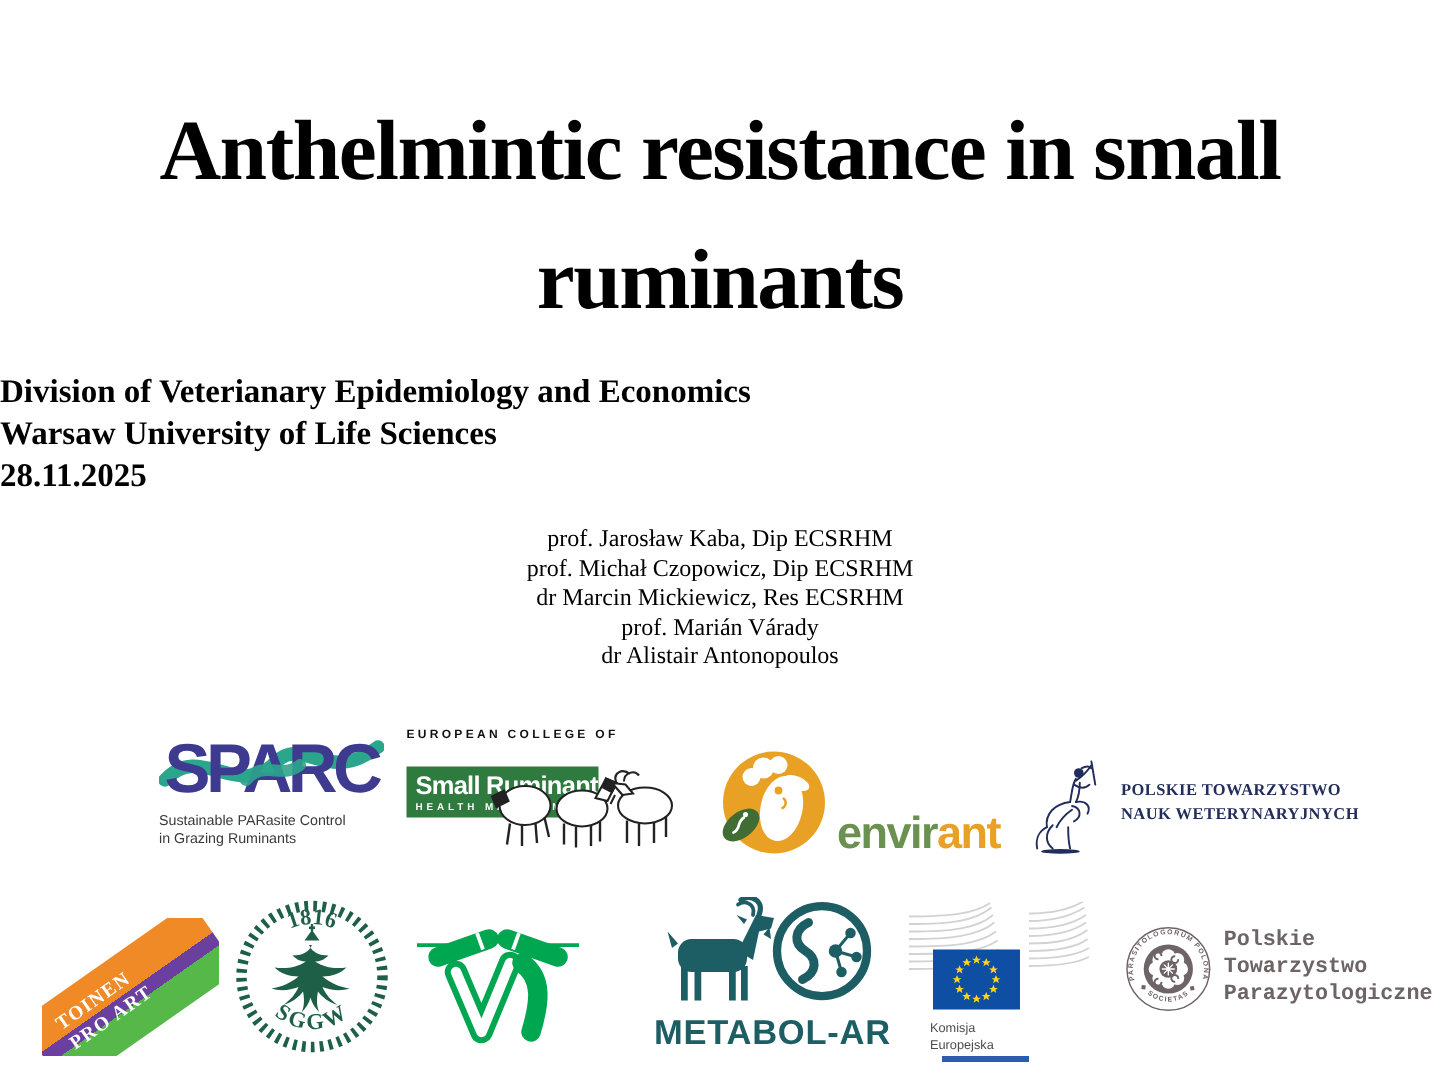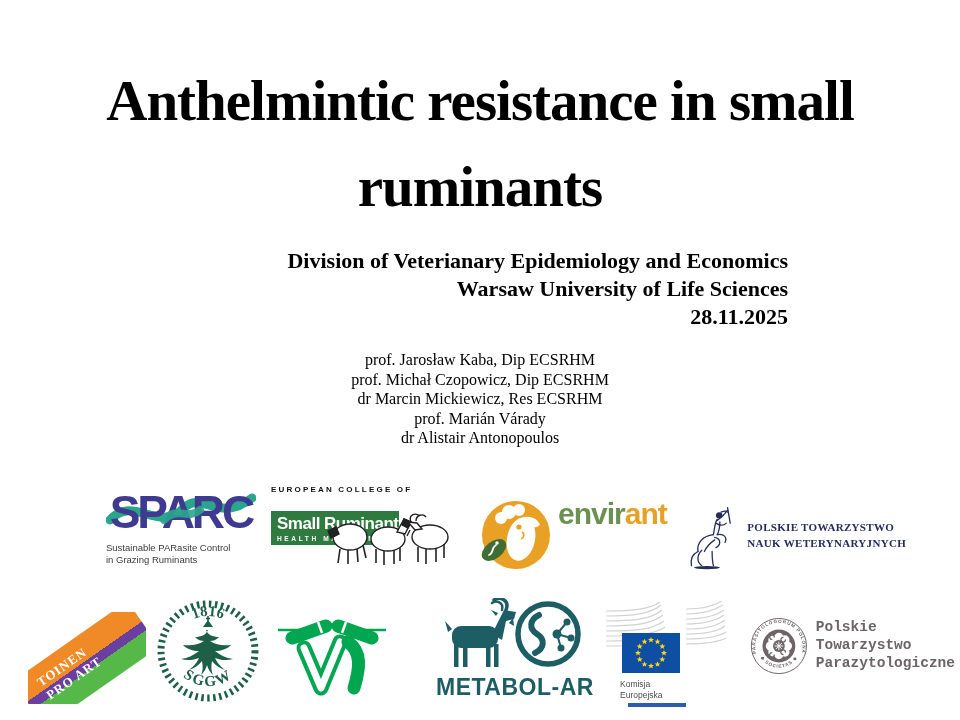--- a/index.html
+++ b/index.html
@@ -1,21 +1,21 @@
 <!DOCTYPE html>
 <html><head>
 <meta charset="utf-8">
 <style>
   html,body{margin:0;padding:0;background:#e8e8e8;}
   .slide{position:relative;width:960px;height:720px;background:#ffffff;overflow:hidden;
          font-family:"Liberation Serif", serif;color:#000;}
   
   .title{position:absolute;top:58px;left:30px;width:900px;text-align:center;
          font-size:57px;font-weight:bold;line-height:1.5;letter-spacing:-1px;}
-  .subtitle{position:absolute;top:247px;left:0;width:788px;text-align:right;
+  .subtitle{position:absolute;top:247px;left:0;width:788px;text-align:left;
             font-size:22px;font-weight:bold;line-height:1.28;}
   .authors{position:absolute;top:350px;left:0;width:960px;text-align:center;
            font-size:16px;line-height:1.22;}
   
   .logo{position:absolute;}
   
   .sparc{left:106px;top:486px;width:150px;}
   .sparc-word{position:relative;height:54px;}
   .sparc-tag{font-family:"Liberation Sans",sans-serif;font-size:9.5px;line-height:1.3;
              color:#3a3a3a;margin-top:2px;}
@@ -23,21 +23,21 @@
   .ecsrhm{left:271px;top:485px;width:200px;}
   .ecsrhm-top{font-family:"Liberation Sans",sans-serif;font-size:8px;font-weight:bold;
               letter-spacing:2.2px;color:#111;margin-bottom:17px;}
   .ecsrhm-box{background:#2e7a3f;color:#fff;width:118px;padding:3px 4px 3px 6px;}
   .ecsrhm-main{font-family:"Liberation Sans",sans-serif;font-size:17px;font-weight:bold;
                letter-spacing:-0.5px;white-space:nowrap;}
   .ecsrhm-sub{font-family:"Liberation Sans",sans-serif;font-size:6.6px;font-weight:bold;
               letter-spacing:2.6px;margin-top:1px;white-space:nowrap;}
   .ecsrhm-goats{position:absolute;left:55px;top:28px;}
   
-  .envirant{left:478px;top:497px;width:190px;display:flex;align-items:flex-start;gap:6px;}
+  .envirant{left:478px;top:497px;width:190px;display:flex;align-items:flex-end;gap:6px;}
   .envirant-word{font-family:"Liberation Sans",sans-serif;font-size:30px;font-weight:bold;
                  letter-spacing:-1px;white-space:nowrap;}
   .envirant-word .g{color:#6b9150;} .envirant-word .o{color:#e9a125;}
   
   .ptnw{left:676px;top:482px;width:230px;display:flex;align-items:center;gap:10px;}
   .ptnw-text{font-family:"Liberation Serif",serif;font-size:11px;font-weight:bold;
              color:#232d5c;line-height:1.45;letter-spacing:0.3px;white-space:nowrap;}
   
   .toinen{left:28px;top:612px;width:118px;height:92px;overflow:hidden;}
   .toinen-band{position:absolute;left:-12px;top:24px;width:140px;height:56px;

